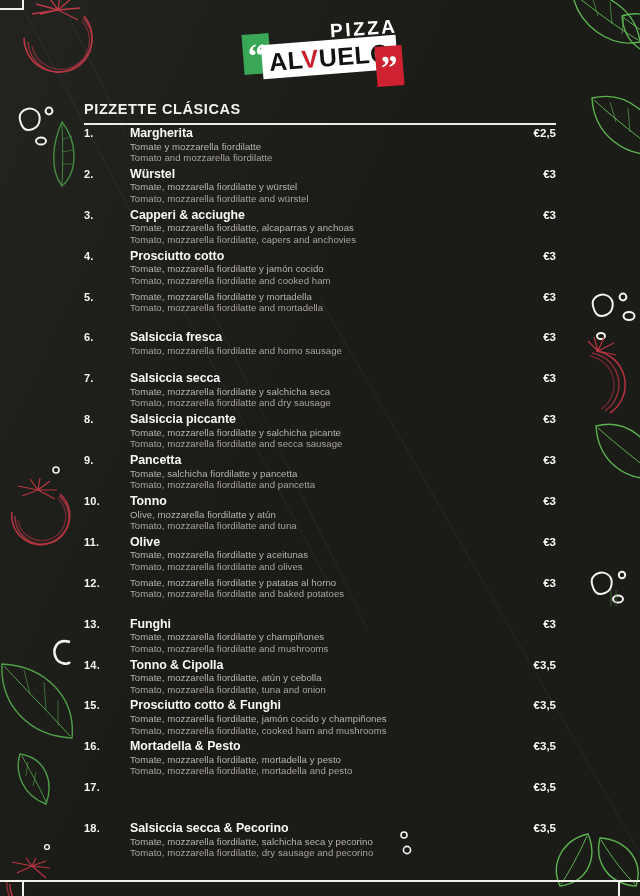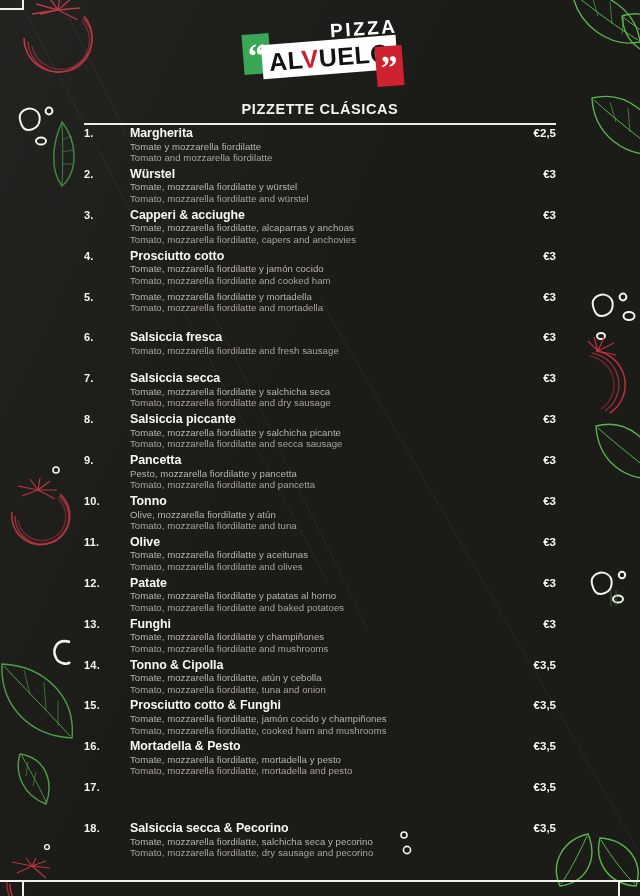--- a/index.html
+++ b/index.html
@@ -112,21 +112,20 @@
   }
   .quote-green { left: 0px;  top: 16px; background: #3aa757; transform: rotate(-4.5deg); }
   .quote-red   { right: 0px; top: 28px; background: #cf2230; transform: rotate(-4.5deg); }
 
   
   #heading {
     position: absolute;
     left: 84px;
     top: 101px;
     width: 472px;
-    text-align: center;
     color: #f5f3ee;
     font-size: 14.5px;
     font-weight: 700;
     letter-spacing: 0.6px;
   }
   #rule {
     position: absolute;
     left: 84px;
     top: 123px;
     width: 472px;
@@ -418,21 +417,21 @@
         <div class="body">
           <div class="desc es">Tomate, mozzarella fiordilatte y mortadella</div>
           <div class="desc en">Tomato, mozzarella fiordilatte and mortadella</div>
         </div>
         <div class="price">€3</div>
       </div>
       <div class="item">
         <div class="num">6.</div>
         <div class="body">
           <div class="name">Salsiccia fresca</div>
-          <div class="desc en">Tomato, mozzarella fiordilatte and fresh sausage</div>
+          <div class="desc en">Tomato, mozzarella fiordilatte and horno sausage</div>
         </div>
         <div class="price">€3</div>
       </div>
       <div class="item">
         <div class="num">7.</div>
         <div class="body">
           <div class="name">Salsiccia secca</div>
           <div class="desc es">Tomate, mozzarella fiordilatte y salchicha seca</div>
           <div class="desc en">Tomato, mozzarella fiordilatte and dry sausage</div>
         </div>
@@ -444,21 +443,21 @@
           <div class="name">Salsiccia piccante</div>
           <div class="desc es">Tomate, mozzarella fiordilatte y salchicha picante</div>
           <div class="desc en">Tomato, mozzarella fiordilatte and secca sausage</div>
         </div>
         <div class="price">€3</div>
       </div>
       <div class="item">
         <div class="num">9.</div>
         <div class="body">
           <div class="name">Pancetta</div>
-          <div class="desc es">Pesto, mozzarella fiordilatte y pancetta</div>
+          <div class="desc es">Tomate, salchicha fiordilatte y pancetta</div>
           <div class="desc en">Tomato, mozzarella fiordilatte and pancetta</div>
         </div>
         <div class="price">€3</div>
       </div>
       <div class="item">
         <div class="num">10.</div>
         <div class="body">
           <div class="name">Tonno</div>
           <div class="desc es">Olive, mozzarella fiordilatte y atún</div>
           <div class="desc en">Tomato, mozzarella fiordilatte and tuna</div>
@@ -470,21 +469,20 @@
         <div class="body">
           <div class="name">Olive</div>
           <div class="desc es">Tomate, mozzarella fiordilatte y aceitunas</div>
           <div class="desc en">Tomato, mozzarella fiordilatte and olives</div>
         </div>
         <div class="price">€3</div>
       </div>
       <div class="item">
         <div class="num">12.</div>
         <div class="body">
-          <div class="name">Patate</div>
           <div class="desc es">Tomate, mozzarella fiordilatte y patatas al horno</div>
           <div class="desc en">Tomato, mozzarella fiordilatte and baked potatoes</div>
         </div>
         <div class="price">€3</div>
       </div>
       <div class="item">
         <div class="num">13.</div>
         <div class="body">
           <div class="name">Funghi</div>
           <div class="desc es">Tomate, mozzarella fiordilatte y champiñones</div>

